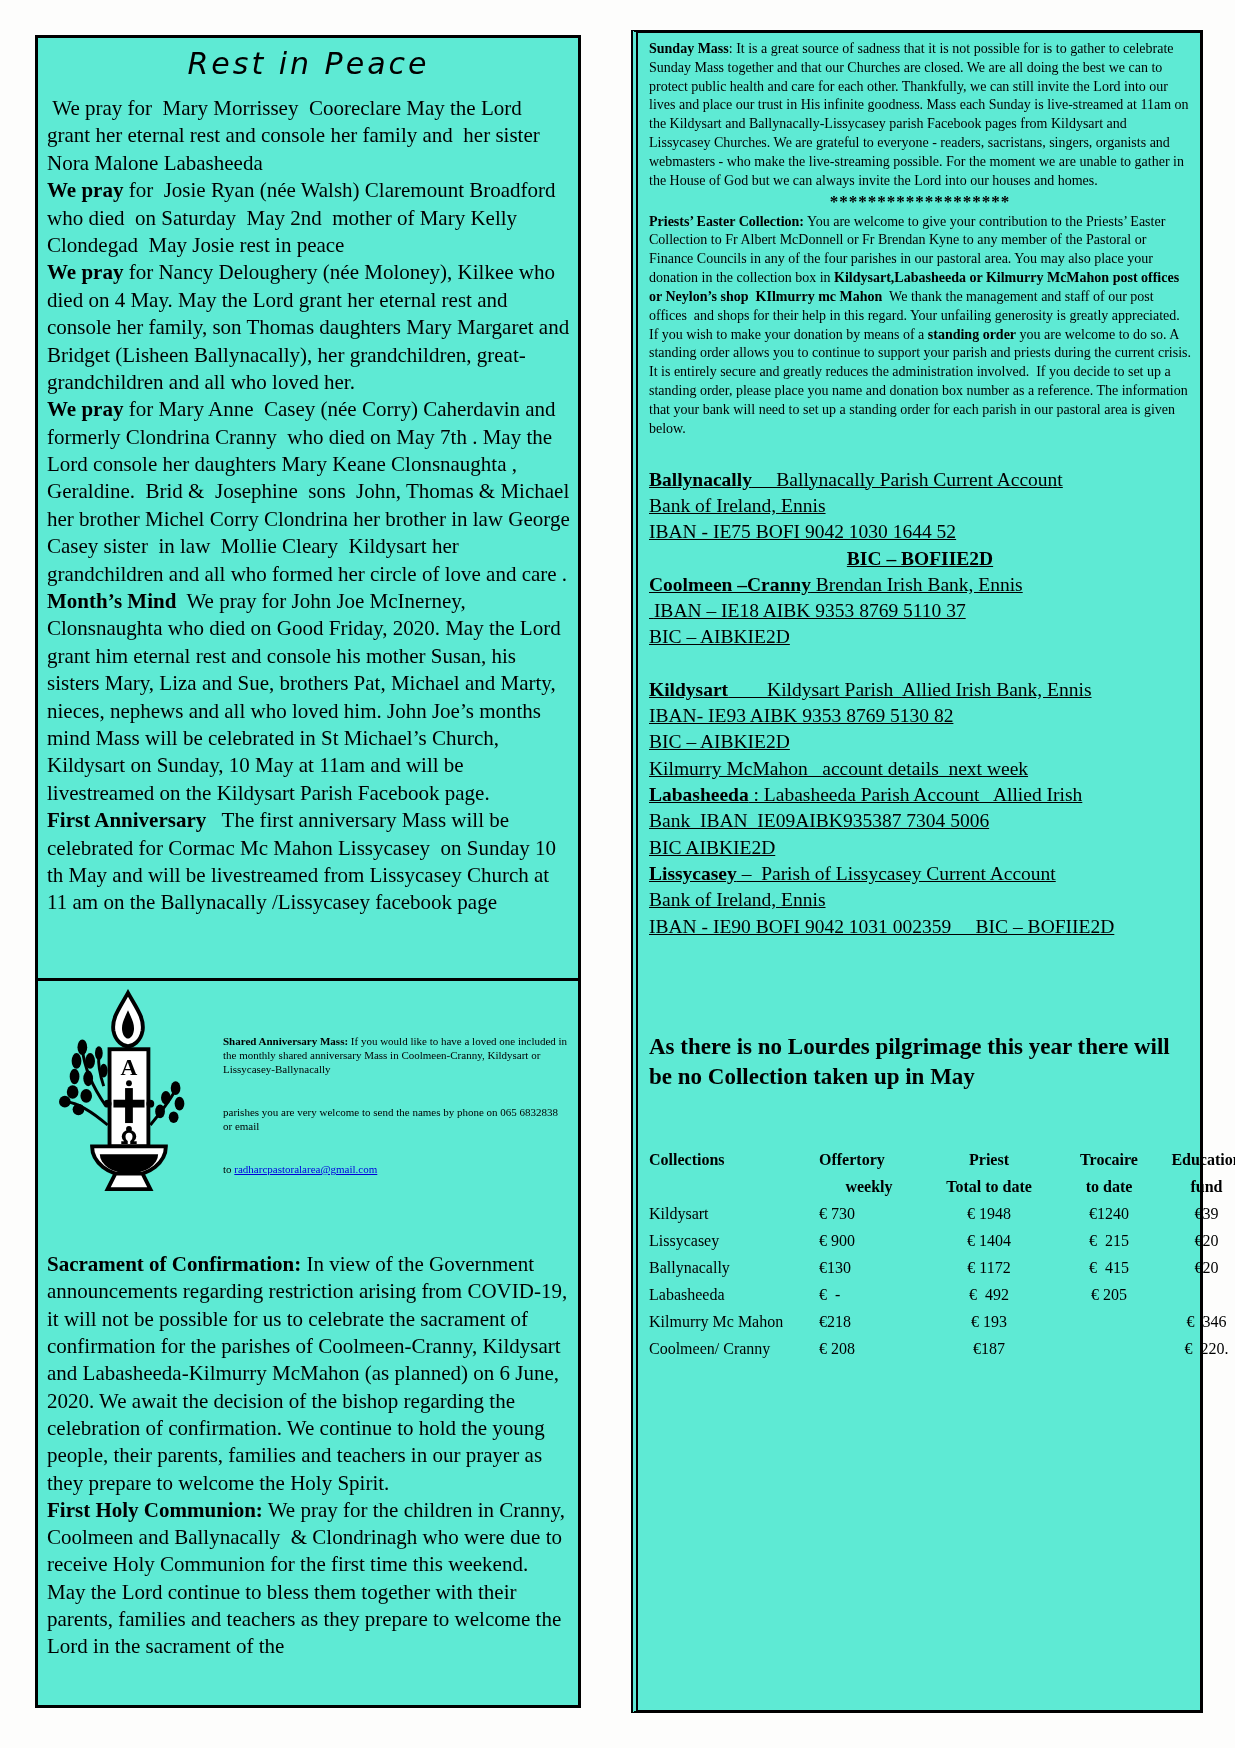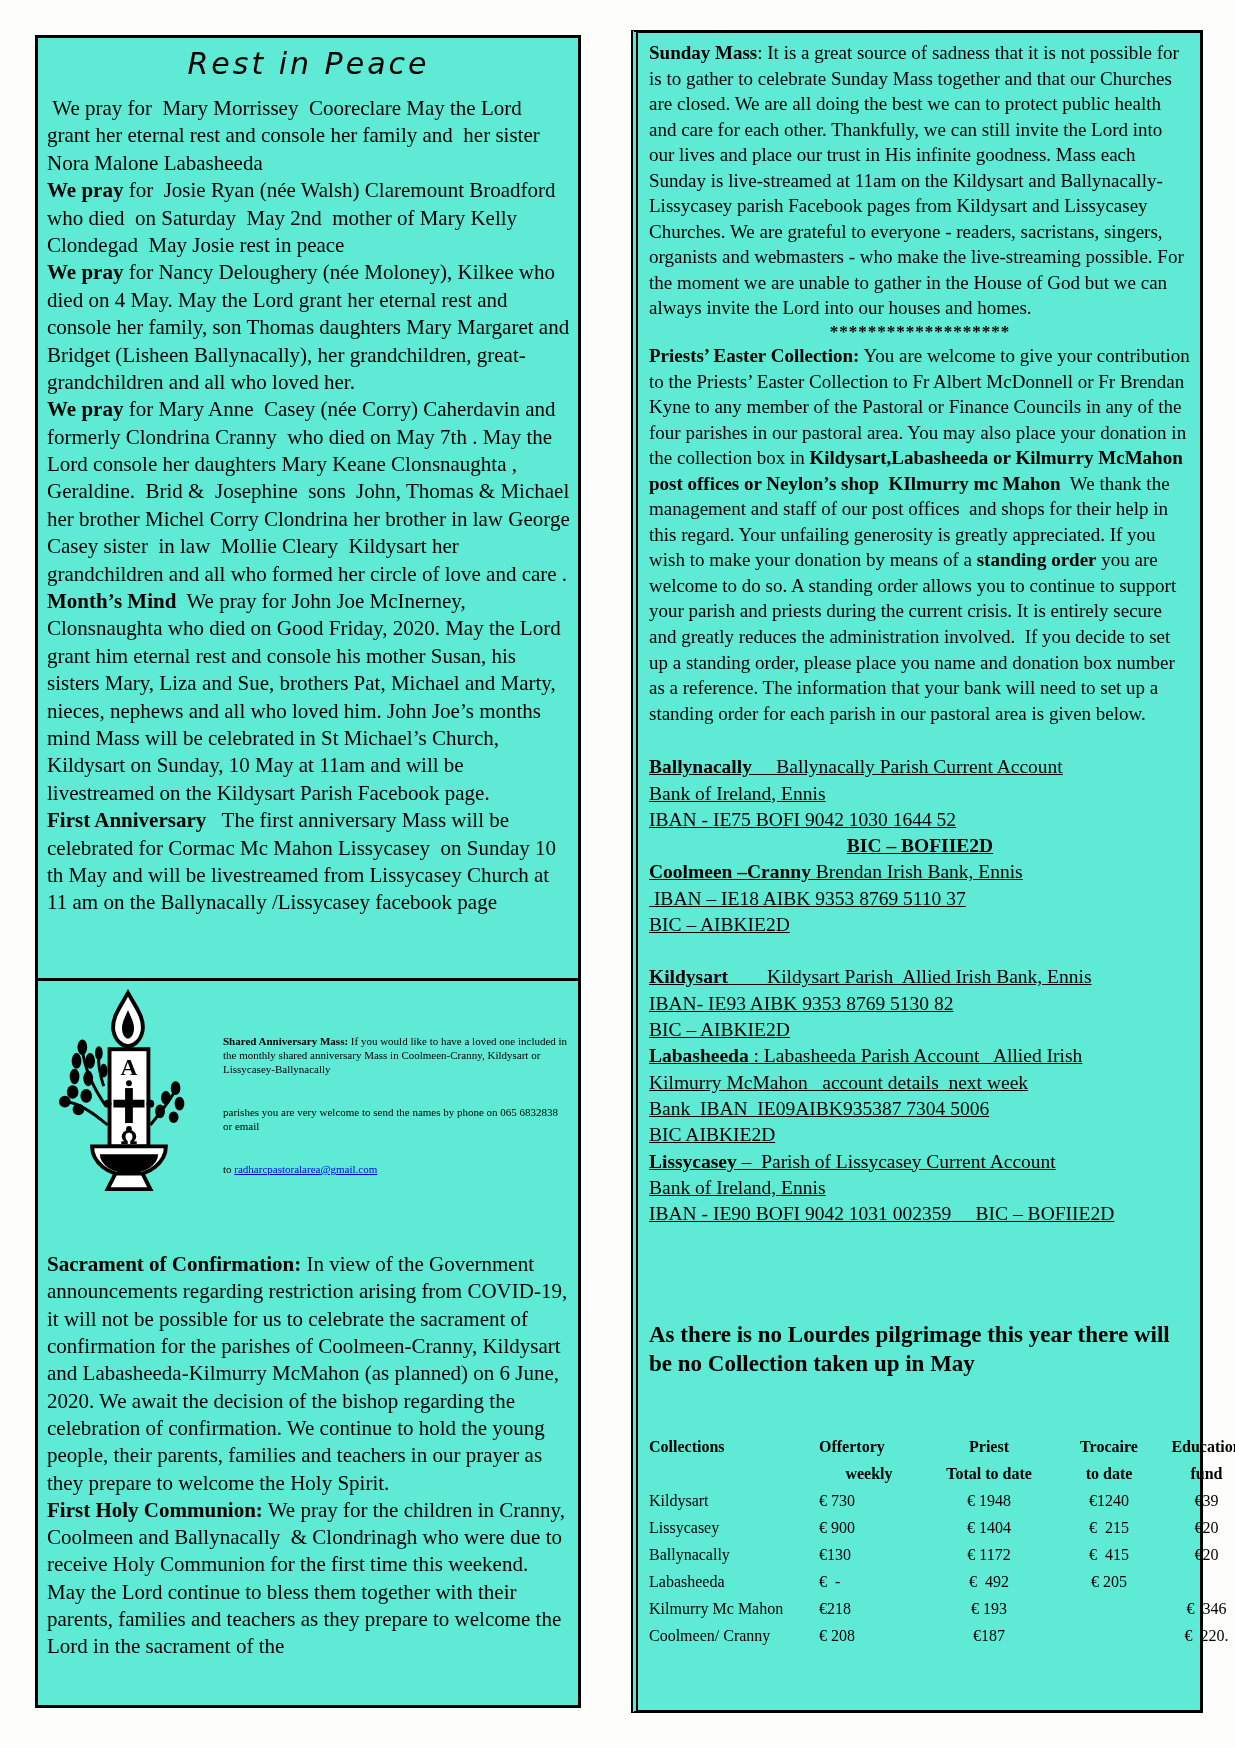--- a/index.html
+++ b/index.html
@@ -20,21 +20,21 @@
   }
   
   .shared-row{display:flex;gap:20px;align-items:flex-start;}
   .candle-svg{width:150px;height:204px;flex:none;margin-left:6px;}
   .shared-text{font-size:11px;line-height:1.3;padding-top:16px;max-width:362px;white-space:pre-wrap;}
   .shared-text .line{margin:0;}
   a.email{color:#0000dd;text-decoration:underline;cursor:pointer;}
   .box2-main{margin-top:46px;}
   .box2-main .para{font-size:21px;line-height:1.3;}
   
-  #rightbox .para{font-size:19px;line-height:1.345;}
+  #rightbox .para{font-size:14px;line-height:1.345;}
   .stars{text-align:center;font-weight:bold;font-size:17px;letter-spacing:1px;margin:1px 0 1px 0;}
   .bank{margin-top:28px;}
   .bank-line{font-size:19.5px;line-height:1.35;min-height:26px;white-space:pre-wrap;text-decoration:underline;}
   .bank-line.center{text-align:center;}
   .bank-line b{font-weight:bold;}
   .lourdes{margin:92px 0 0 0;font-size:23px;line-height:1.3;font-weight:bold;max-width:548px;}
   table.collections{margin-top:54px;border-collapse:collapse;table-layout:fixed;width:545px;}
   table.collections th,table.collections td{
     padding:0;font-size:16px;line-height:27px;white-space:pre;overflow:visible;
     font-weight:normal;text-align:left;vertical-align:top;
@@ -132,22 +132,22 @@
       <div class="bank-line"><b></b><span>Bank of Ireland, Ennis</span></div>
       <div class="bank-line"><b></b><span>IBAN - IE75 BOFI 9042 1030 1644 52</span></div>
       <div class="bank-line center"><b>BIC – BOFIIE2D</b><span></span></div>
       <div class="bank-line"><b>Coolmeen –Cranny</b><span> Brendan Irish Bank, Ennis</span></div>
       <div class="bank-line"><b></b><span> IBAN – IE18 AIBK 9353 8769 5110 37</span></div>
       <div class="bank-line"><b></b><span>BIC – AIBKIE2D</span></div>
       <div class="bank-line"><b></b><span></span></div>
       <div class="bank-line"><b>Kildysart</b><span>        Kildysart Parish  Allied Irish Bank, Ennis</span></div>
       <div class="bank-line"><b></b><span>IBAN- IE93 AIBK 9353 8769 5130 82</span></div>
       <div class="bank-line"><b></b><span>BIC – AIBKIE2D</span></div>
+      <div class="bank-line"><b></b><span>Kilmurry McMahon   account details  next week</span></div>
       <div class="bank-line"><b>Labasheeda</b><span> : Labasheeda Parish Account   Allied Irish</span></div>
-      <div class="bank-line"><b></b><span>Kilmurry McMahon   account details  next week</span></div>
       <div class="bank-line"><b></b><span>Bank  IBAN  IE09AIBK935387 7304 5006</span></div>
       <div class="bank-line"><b></b><span>BIC AIBKIE2D</span></div>
       <div class="bank-line"><b>Lissycasey</b><span> –  Parish of Lissycasey Current Account</span></div>
       <div class="bank-line"><b></b><span>Bank of Ireland, Ennis</span></div>
       <div class="bank-line"><b></b><span>IBAN - IE90 BOFI 9042 1031 002359     BIC – BOFIIE2D</span></div>
     </div>
 
     <h2 class="lourdes">As there is no Lourdes  pilgrimage this year there will be no Collection taken up in May</h2>
 
     <table class="collections">

